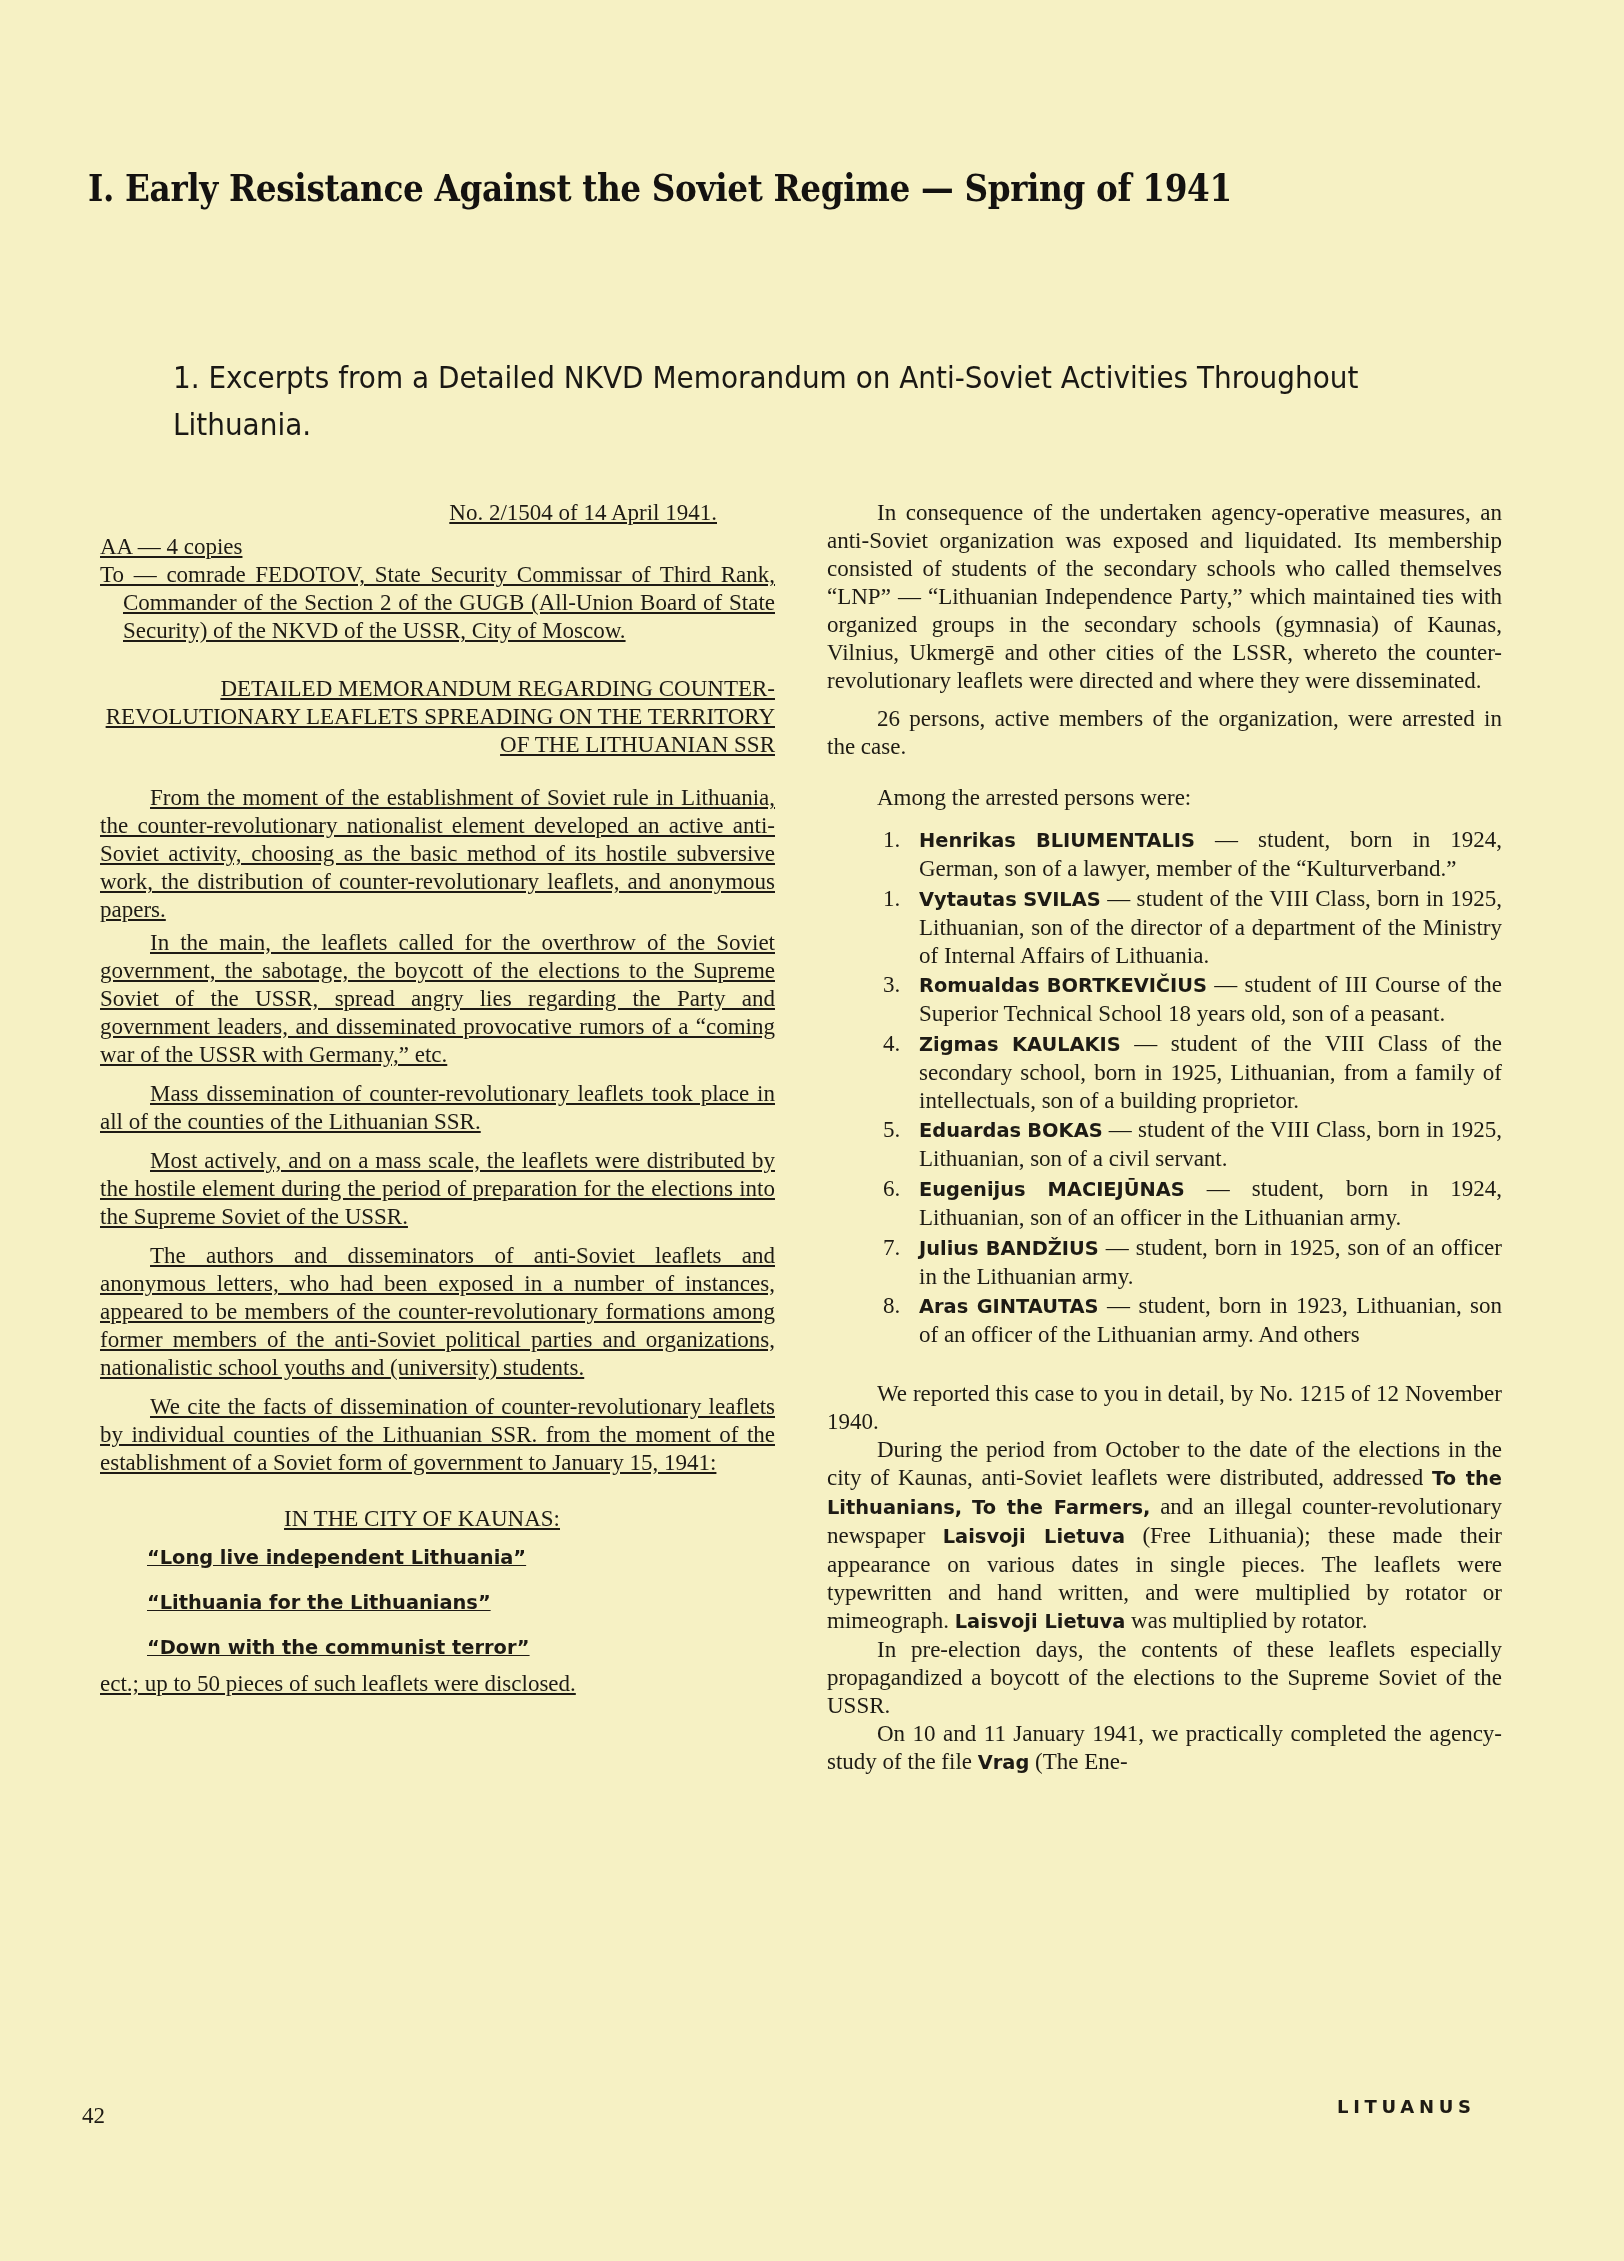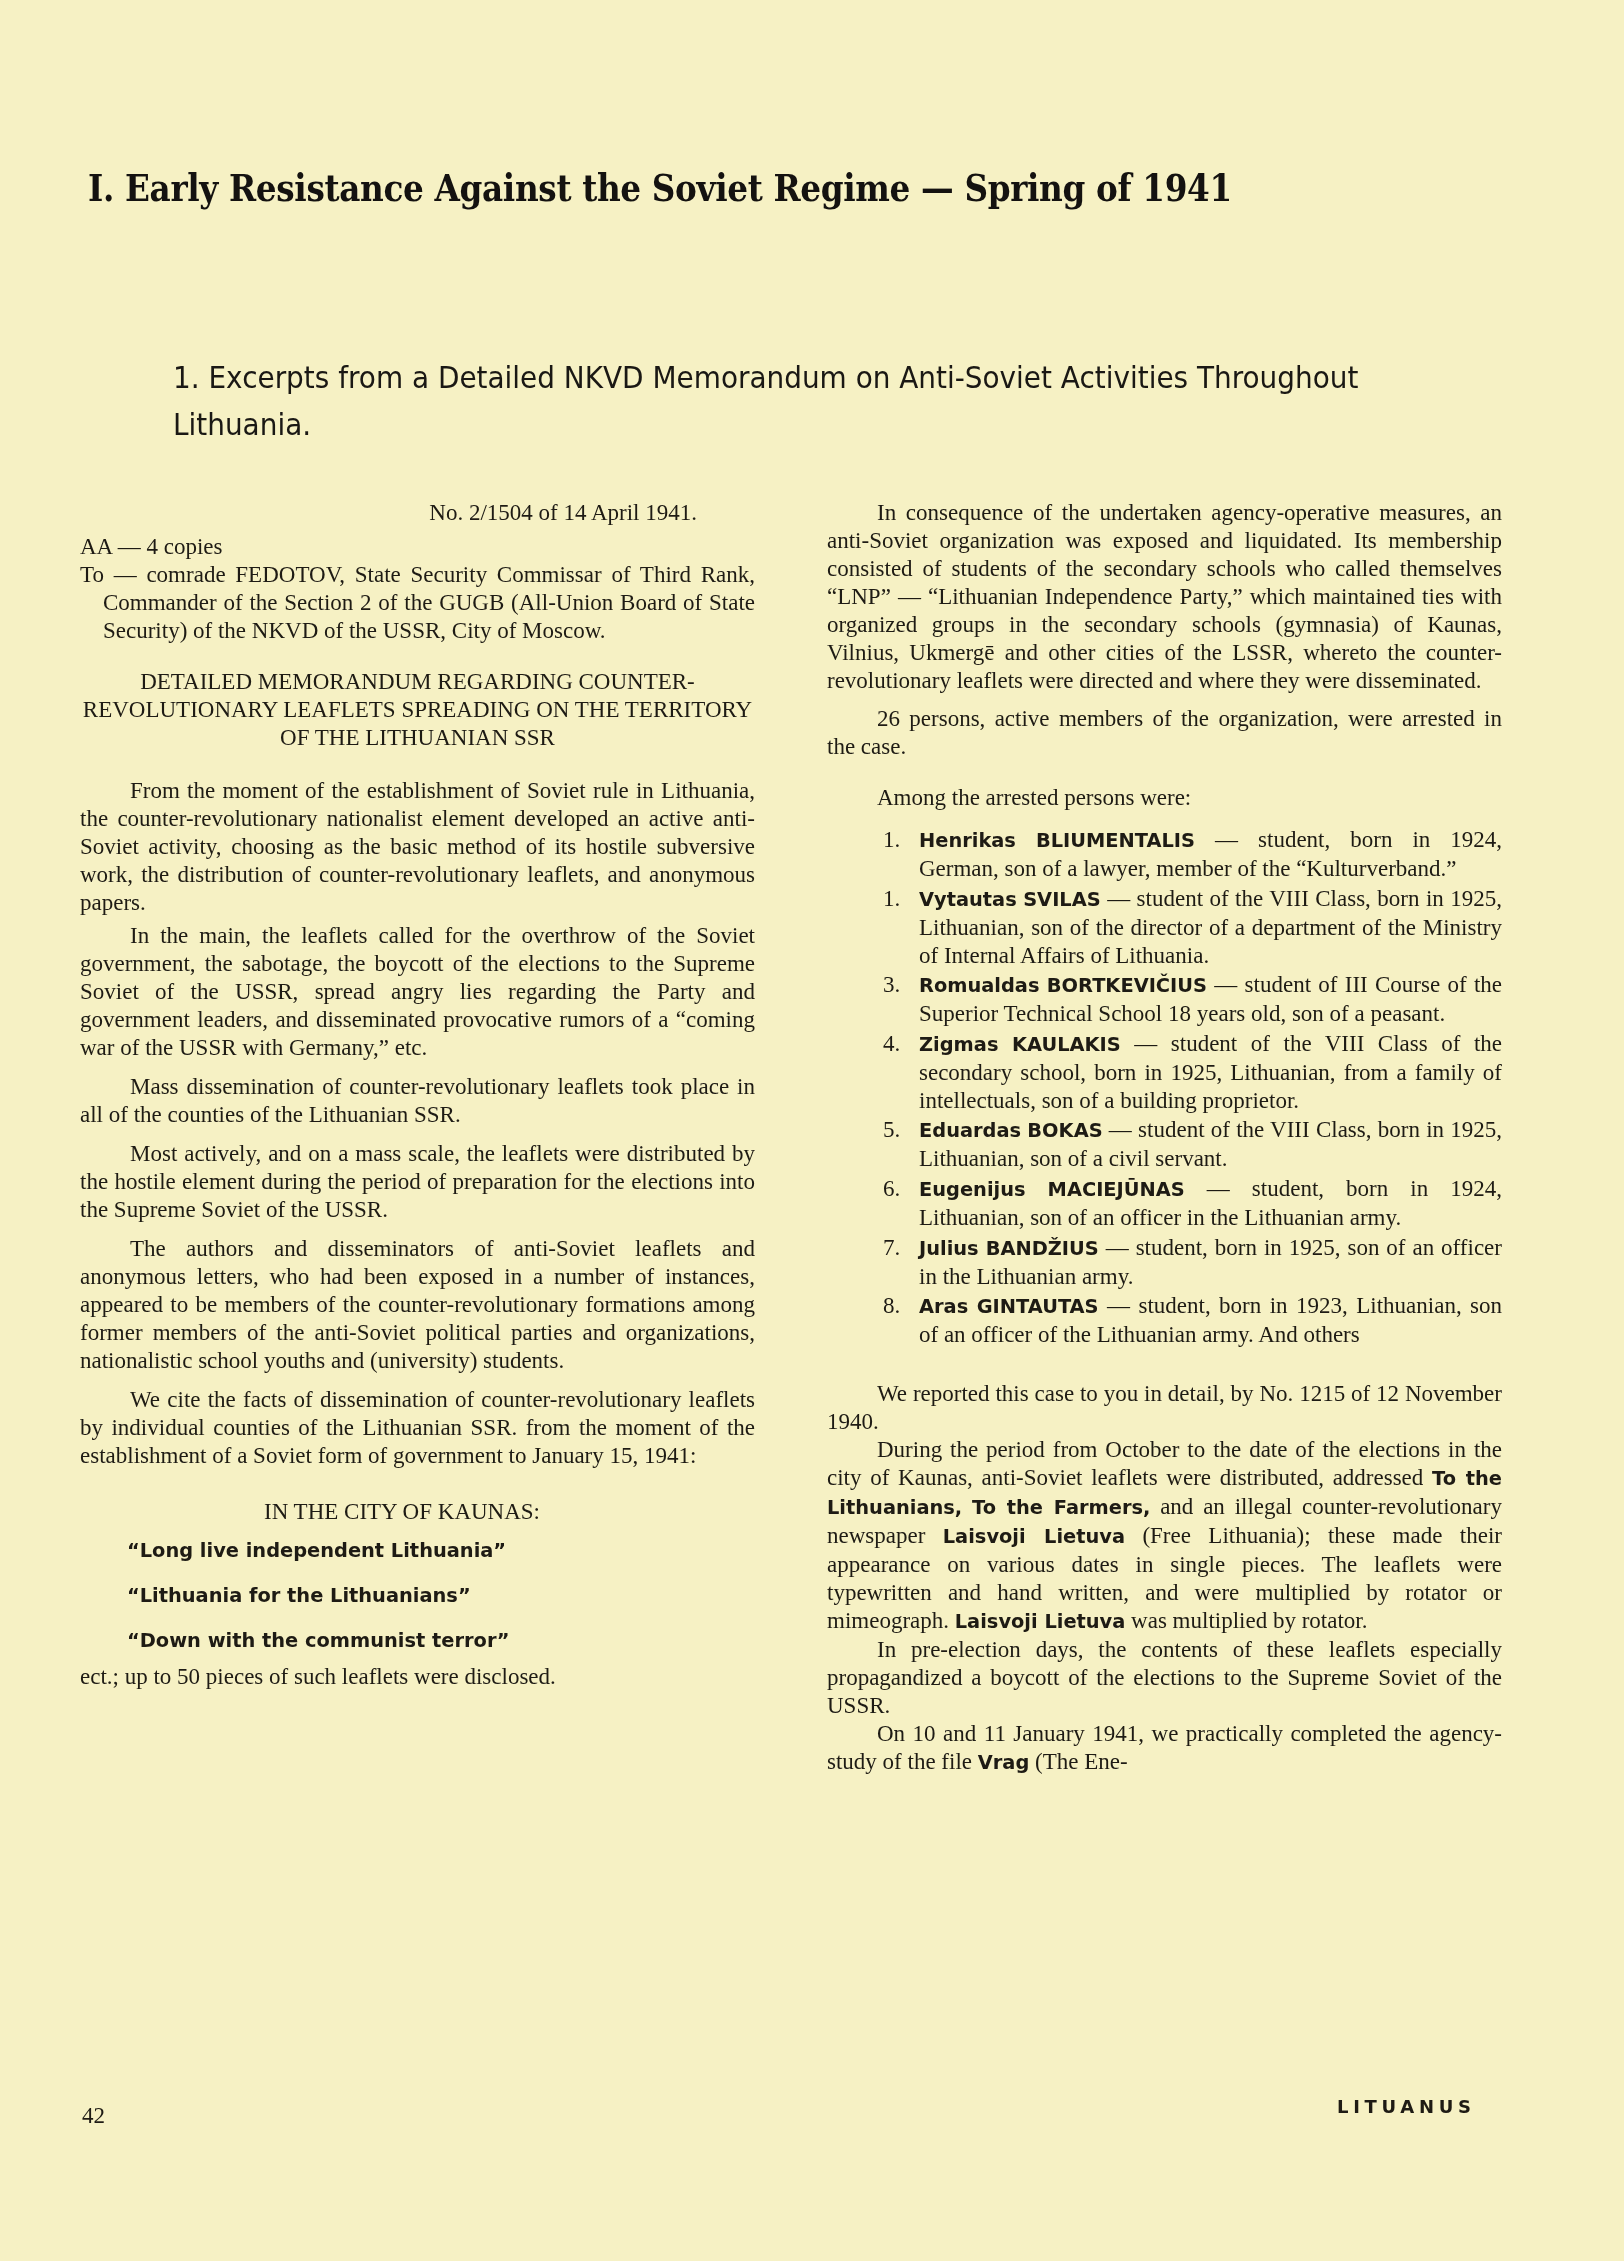--- a/index.html
+++ b/index.html
@@ -21,21 +21,21 @@
   .subtitle {
     position: absolute; left: 173px; top: 354px; width: 1322px;
     font-family: "DejaVu Sans", sans-serif; font-size: 31px; line-height: 47px;
     transform: scaleX(0.9); transform-origin: left top;
     color: #1a1814;
   }
   .col {
     position: absolute; top: 499px; width: 675px;
     font-size: 23px; line-height: 28px; text-align: justify;
   }
-  .col-left { left: 80px; }
+  .col-left { left: 100px; text-decoration: underline; }
   .col-right { left: 827px; }
   p { margin: 0; }
   .indent { text-indent: 50px; }
   .gap-s { margin-top: 4.7px; }
   .ref-no { text-align: right; padding-right: 58px; margin-bottom: 6.2px; }
   .hang { padding-left: 23px; text-indent: -23px; text-align: justify; }
   .heading-caps { text-align: center; margin: 23px 0 25px; }
   .center { text-align: center; }
   .slogan { font-family: "DejaVu Sans", sans-serif; font-weight: bold; font-size: 19.4px;
             margin-left: 47px; margin-top: 11px; }
@@ -51,21 +51,21 @@
 <body>
 
 <div class="page-title">I. Early Resistance Against the Soviet Regime — Spring of 1941</div>
 
 <div class="subtitle">1. Excerpts from a Detailed NKVD Memorandum on Anti-Soviet Activities Throughout Lithuania.</div>
 
 <div class="col col-left">
   <p class="ref-no">No. 2/1504 of 14 April 1941.</p>
   <p>AA — 4 copies</p>
   <p class="hang">To — comrade FEDOTOV, State Security Commissar of Third Rank, Commander of the Section 2 of the GUGB (All-Union Board of State Security) of the NKVD of the USSR, City of Moscow.</p>
-  <p class="heading-caps" style="margin-top:23px;">DETAILED MEMORANDUM REGARDING COUNTER-REVOLUTIONARY LEAFLETS SPREADING ON THE TERRITORY OF THE LITHUANIAN SSR</p>
+  <p class="heading-caps" style="margin-top:30px;text-align:right;">DETAILED MEMORANDUM REGARDING COUNTER-REVOLUTIONARY LEAFLETS SPREADING ON THE TERRITORY OF THE LITHUANIAN SSR</p>
   <p class="indent" style="margin-top:19px;">From the moment of the establishment of Soviet rule in Lithuania, the counter-revolutionary nationalist element developed an active anti-Soviet activity, choosing as the basic method of its hostile subversive work, the distribution of counter-revolutionary leaflets, and anonymous papers.</p>
   <p class="indent gap-s">In the main, the leaflets called for the overthrow of the Soviet government, the sabotage, the boycott of the elections to the Supreme Soviet of the USSR, spread angry lies regarding the Party and government leaders, and disseminated provocative rumors of a “coming war of the USSR with Germany,” etc.</p>
   <p class="indent" style="margin-top:11px;">Mass dissemination of counter-revolutionary leaflets took place in all of the counties of the Lithuanian SSR.</p>
   <p class="indent" style="margin-top:11px;">Most actively, and on a mass scale, the leaflets were distributed by the hostile element during the period of preparation for the elections into the Supreme Soviet of the USSR.</p>
   <p class="indent" style="margin-top:11px;">The authors and disseminators of anti-Soviet leaflets and anonymous letters, who had been exposed in a number of instances, appeared to be members of the counter-revolutionary formations among former members of the anti-Soviet political parties and organizations, nationalistic school youths and (university) students.</p>
   <p class="indent" style="margin-top:11px;">We cite the facts of dissemination of counter-revolutionary leaflets by individual counties of the Lithuanian SSR. from the moment of the establishment of a Soviet form of government to January 15, 1941:</p>
   <p class="center" style="margin-top:28px; padding-right:31px;">IN THE CITY OF KAUNAS:</p>
   <p class="slogan">“Long live independent Lithuania”</p>
   <p class="slogan" style="margin-top:17px;">“Lithuania for the Lithuanians”</p>
   <p class="slogan" style="margin-top:17px;">“Down with the communist terror”</p>

